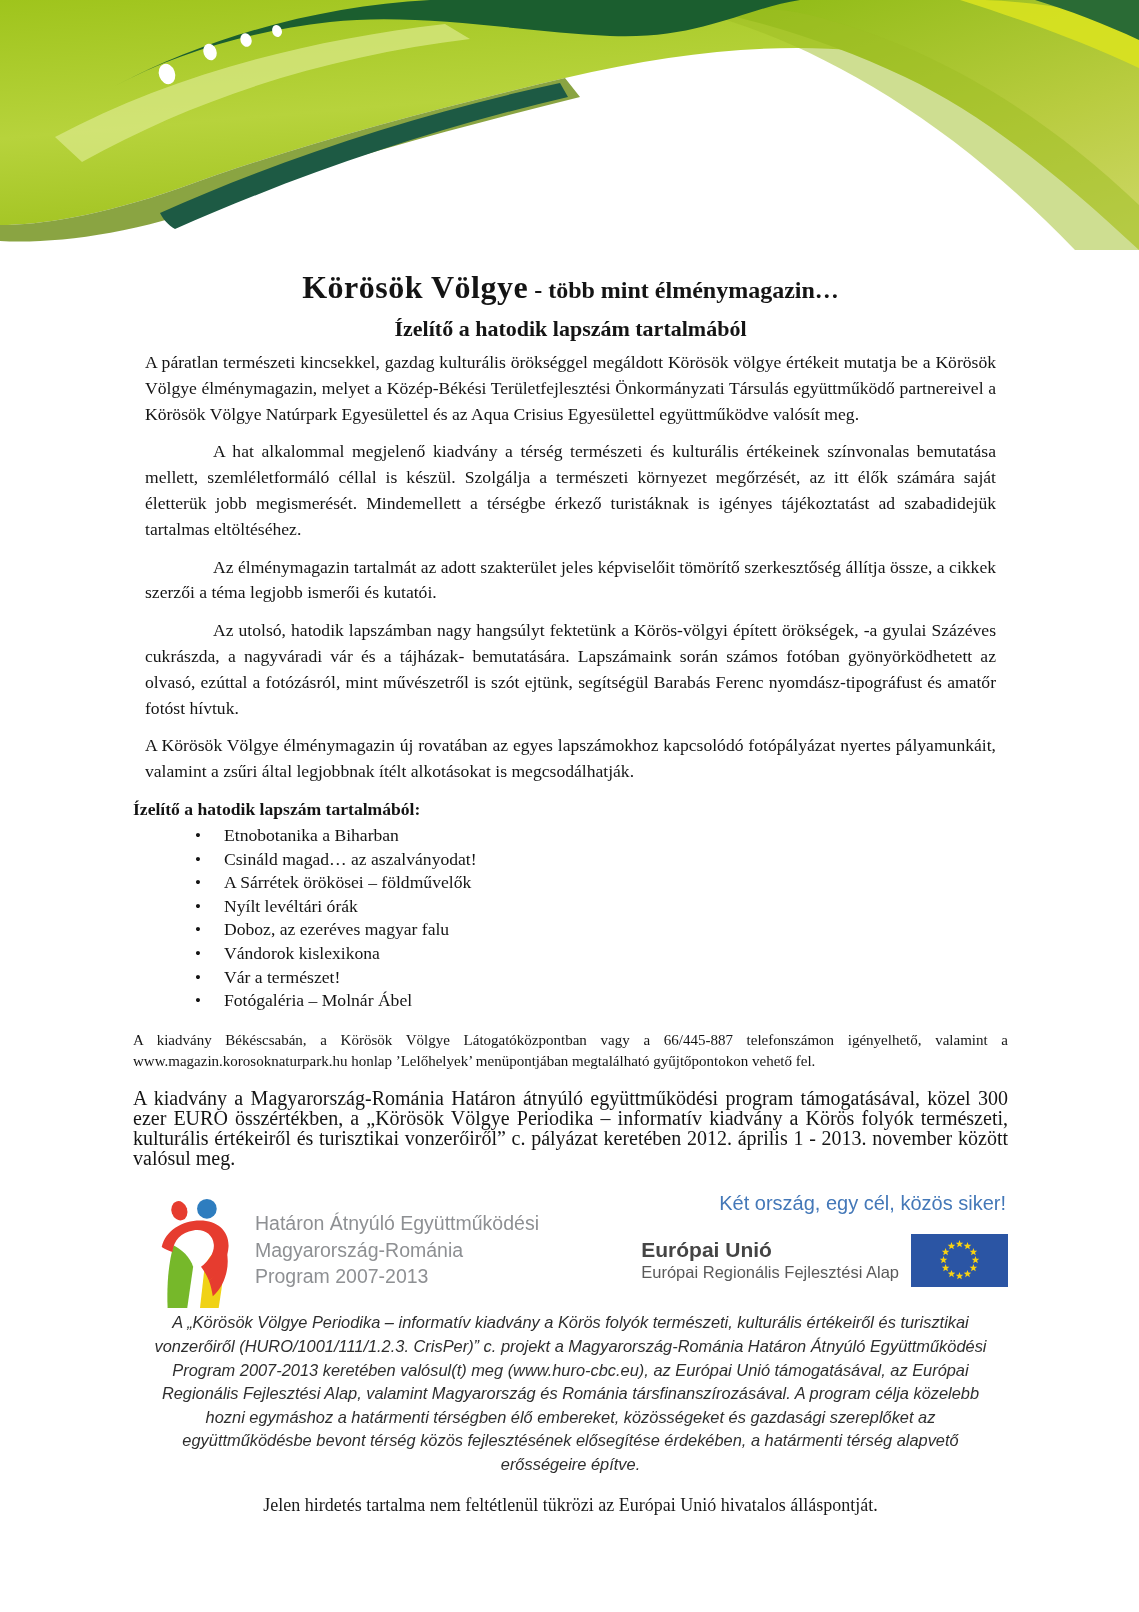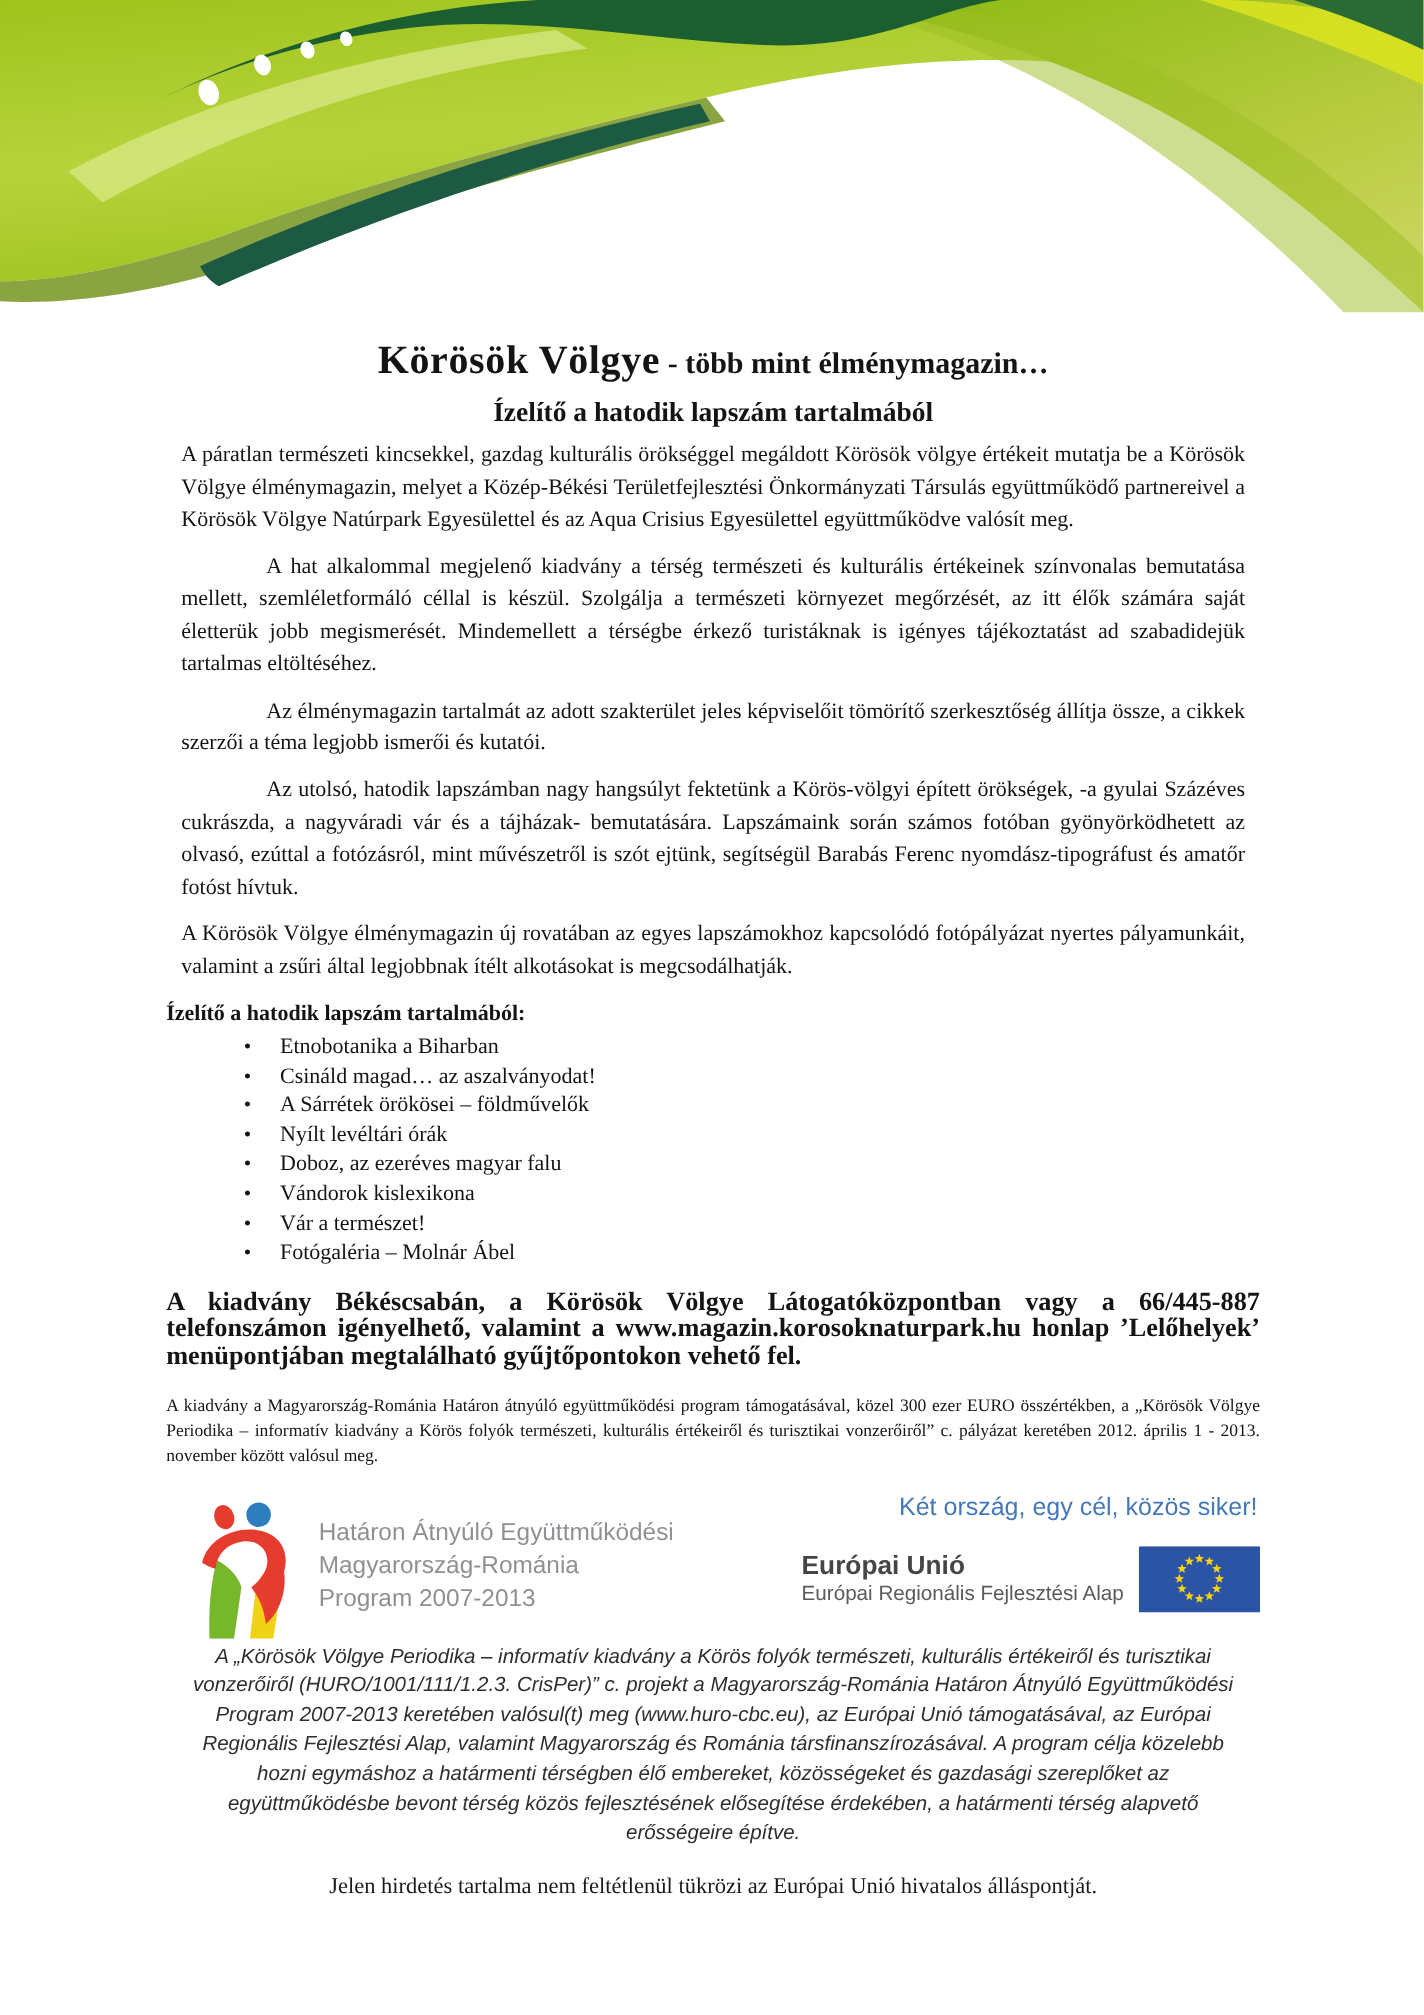--- a/index.html
+++ b/index.html
@@ -22,22 +22,22 @@
   .subtitle   { text-align:center; font-weight:bold; font-size:22px; line-height:30px; margin-top:0; }
 
   .bodytext p { margin:12px; font-size:17.6px; line-height:25.8px; text-align:justify; }
   .bodytext p.indent { text-indent:68px; }
 
   .toc-heading { font-weight:bold; font-size:17.6px; line-height:25px; }
   ul.toc { list-style:none; margin:2px 0 0 0; padding:0; }
   ul.toc li { position:relative; padding-left:91px; font-size:17.6px; line-height:23.6px; }
   ul.toc li .bullet-dot { position:absolute; left:62px; top:0; font-size:17px; }
 
-  .note-bold { margin-top:17px; font-weight:bold; font-size:21px; line-height:21.4px; text-align:justify; }
-  .note-reg  { margin-top:4px; font-size:14px; line-height:20.2px; text-align:justify; }
+  .note-bold { margin-top:17px; font-weight:normal; font-size:15px; line-height:21.4px; text-align:justify; }
+  .note-reg  { margin-top:4px; font-size:20px; line-height:20.2px; text-align:justify; }
 
   .logos-row { position:relative; height:115px; margin-top:2px; font-family:"Liberation Sans", sans-serif; }
   .huro-logo { position:absolute; left:26px; top:10px; }
   .huro-text { position:absolute; left:122px; top:22px; color:#8e9093; font-size:19.5px; line-height:26.5px; }
   .slogan { position:absolute; right:2px; top:3px; color:#4478b8; font-size:20px; line-height:24px; }
   .eu-block { position:absolute; right:0; top:46px; display:flex; align-items:flex-start; gap:12px; }
   .eu-text { text-align:left; padding-top:4px; }
   .eu-title { font-size:21px; font-weight:bold; color:#454545; line-height:24px; }
   .eu-sub { font-size:16.5px; color:#5a5a5a; line-height:21px; }
 

